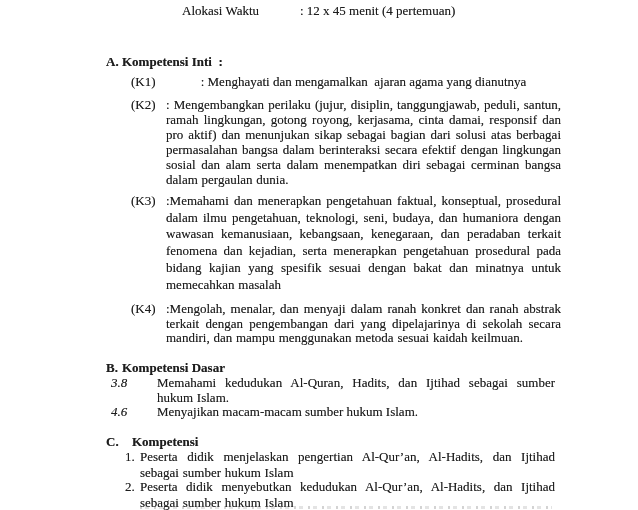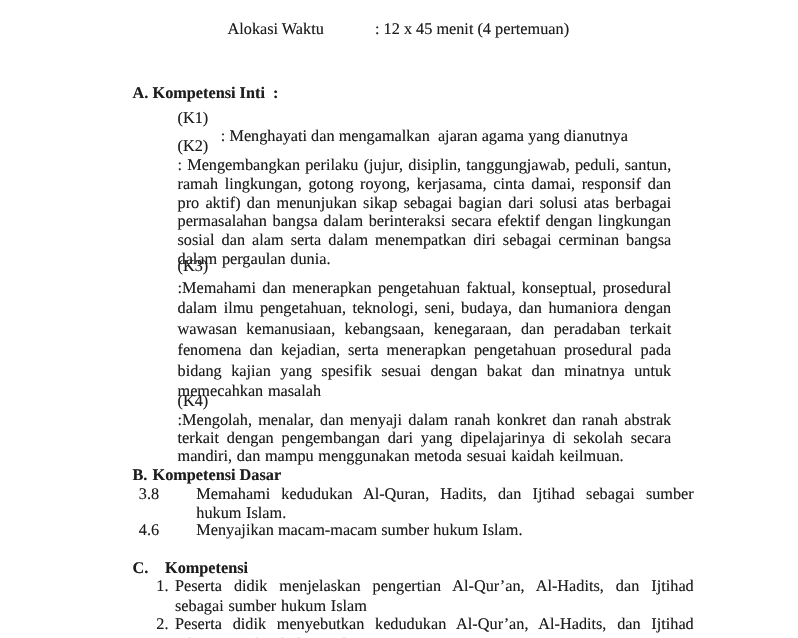--- a/index.html
+++ b/index.html
@@ -10,44 +10,44 @@
     height: 510px;
     background: #ffffff;
     font-family: "Liberation Serif", "DejaVu Serif", serif;
     font-size: 13px;
     line-height: 15px;
     color: #1d1d1d;
     overflow: hidden;
     text-shadow: 0 0 0.5px rgba(45,45,45,0.55); 
   }
 
-  .abs { position: absolute; margin-top: 12px; }
+  .abs { position: absolute; }
   .row { display: flex; align-items: flex-start; }
   .pre { white-space: pre-wrap; text-align: center; }
   .just { text-align: justify; text-align-last: left; word-spacing: 0.5px; }
 
   
   .alokasi { left: 182px; top: 3px; }
   .alokasi-label { display: inline-block; width: 118px; }
 
   
   .heading { left: 106px; font-weight: 700; }
   .h-letter { display: inline-block; width: 16px; flex: none; }
   .h-letter.wide { width: 26px; }
 
   
-  .k-item { left: 142px; flex-direction: column; }
+  .k-item { left: 131px; }
   .k-label { display: inline-block; width: 35px; flex: none; }
   .k-text { width: 395px; }
   .lh-k3 { line-height: 16.7px; }
   .lh-k4 { line-height: 14.6px; }
 
   
   .b-item { left: 111px; }
-  .b-num { display: inline-block; width: 46px; flex: none; }
+  .b-num { display: inline-block; width: 46px; flex: none; font-style: italic; }
   .b-text { width: 398px; }
 
   
   .c-item { left: 125px; line-height: 15.5px; }
   .c-num { display: inline-block; width: 15px; flex: none; }
   .c-text { width: 415px; }
 
   
   .cutoff-line {
     left: 140px; top: 506px; width: 412px; height: 3px;

